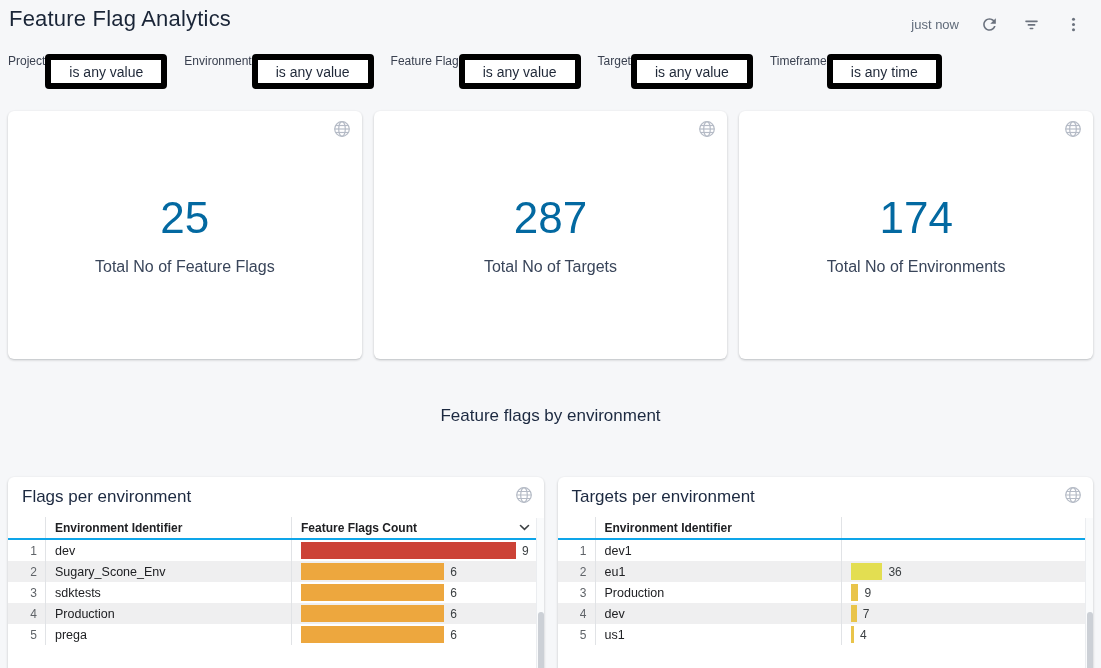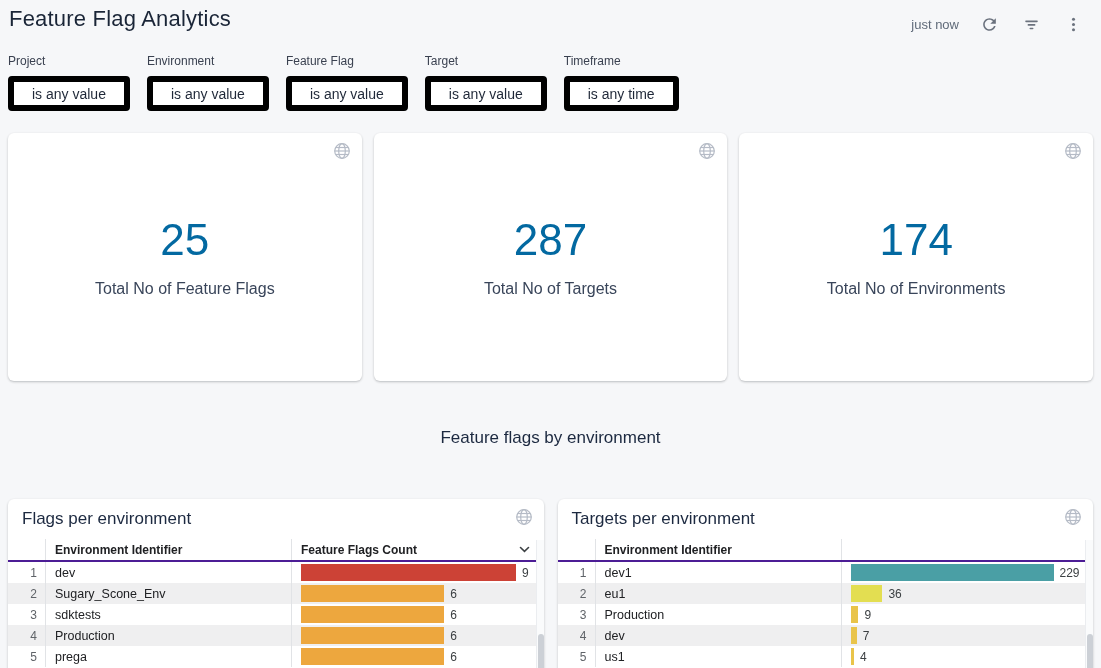--- a/index.html
+++ b/index.html
@@ -14,21 +14,21 @@
   
   .topbar { display:flex; align-items:flex-start; justify-content:space-between; padding:6px 14px 0 9px; height:46px; }
   .page-title { font-size:22px; font-weight:500; color:#1a2537; letter-spacing:.2px; }
   .topbar-right { display:flex; align-items:center; gap:14px; padding-top:4px; }
   .refresh-status { font-size:13px; color:#5f6a79; margin-right:2px; }
   .icon-btn { background:none; border:none; cursor:pointer; width:28px; height:28px; display:flex; align-items:center; justify-content:center; border-radius:50%; }
   .icon-btn svg { display:block; }
 
   
   .filters { display:flex; gap:17px; padding:8px 8px 0 8px; }
-  .filter-group { display:flex; flex-direction:column;justify-content:center; }
+  .filter-group { display:flex; flex-direction:row;justify-content:center; }
   .filter-label { font-size:12px; color:#3a4150; margin-bottom:8px; }
   .filter-value-btn {
     background:#fff; border:6px solid #000000; border-radius:4px;
     height:35px; min-width:100px; padding:0 18px; font-size:14px; color:#1f2838;
     font-family:inherit; cursor:pointer;
   }
 
   
   .kpi-row { display:flex; gap:12px; padding:0 8px; margin-top:22px; }
   .card {
@@ -43,21 +43,21 @@
   
   .section-title { text-align:center; font-size:17px; font-weight:500; color:#1c2940; margin-top:47px; margin-bottom:51px; }
 
   
   .tables-row { display:flex; gap:14px; padding:0 8px; }
   .table-card { flex:1; height:215px; overflow:hidden; }
   .table-card-head { height:40px; display:flex; align-items:center; justify-content:flex-start;margin-left:14px; }
   .table-card-title { font-size:17px; color:#1c2940; }
   .lk-table { width:100%; }
   .t-row { display:flex; height:21px; align-items:center; font-size:12.5px; color:#202124; }
-  .t-row.head { height:23px; font-weight:700; font-size:12px; border-bottom:2px solid #4c1d95; color:#202124; }
+  .t-row.head { height:23px; font-weight:700; font-size:12px; border-bottom:2px solid #0ea5e9; color:#202124; }
   .t-row.stripe { background:#efeff0; }
   .c-idx { width:38px; text-align:right; padding-right:8px; color:#5f6368; font-size:12px; border-right:1px solid #e1e3e6; align-self:stretch; display:flex; align-items:center; justify-content:flex-end; }
   .c-id { width:246px; padding-left:9px; border-right:1px solid #e1e3e6; align-self:stretch; display:flex; align-items:center; }
   .c-measure { flex:1; padding-left:9px; align-self:stretch; display:flex; align-items:center; position:relative; }
   .head .c-measure { justify-content:space-between; padding-right:14px; }
   .sort-chevron { background:none; border:none; cursor:pointer; padding:0; display:flex; align-items:center; }
   .bar { height:17px; flex:0 0 auto; }
   .bar-value { font-size:12px; color:#3c4043; margin-left:6px; }
   .v-scrollbar { position:absolute; top:41px; bottom:0; right:0; width:8px; border-left:1px solid #ebedf0; background:#fafbfc; }
   .v-scrollbar .thumb { position:absolute; top:94px; left:1px; width:6px; height:78px; border-radius:3px; background:#ccd0d6; cursor:pointer; }
@@ -236,24 +236,20 @@
             <line x1="2.6" y1="12.5" x2="15.4" y2="12.5"></line>
           </svg></button>
         <div class="lk-table">
           <div class="t-row head">
             <div class="c-idx"></div>
             <div class="c-id">Environment Identifier</div>
           </div>
           <div class="t-row">
             <div class="c-idx">1</div>
             <div class="c-id">dev1</div>
-            <div class="c-measure">
-              <div class="bar" style="width: 203px; background: rgb(74, 159, 165);"></div>
-              <span class="bar-value">229</span>
-            </div>
           </div>
           <div class="t-row stripe">
             <div class="c-idx">2</div>
             <div class="c-id">eu1</div>
             <div class="c-measure">
               <div class="bar" style="width: 31.9127px; background: rgb(227, 222, 81);"></div>
               <span class="bar-value">36</span>
             </div>
           </div>
           <div class="t-row">

